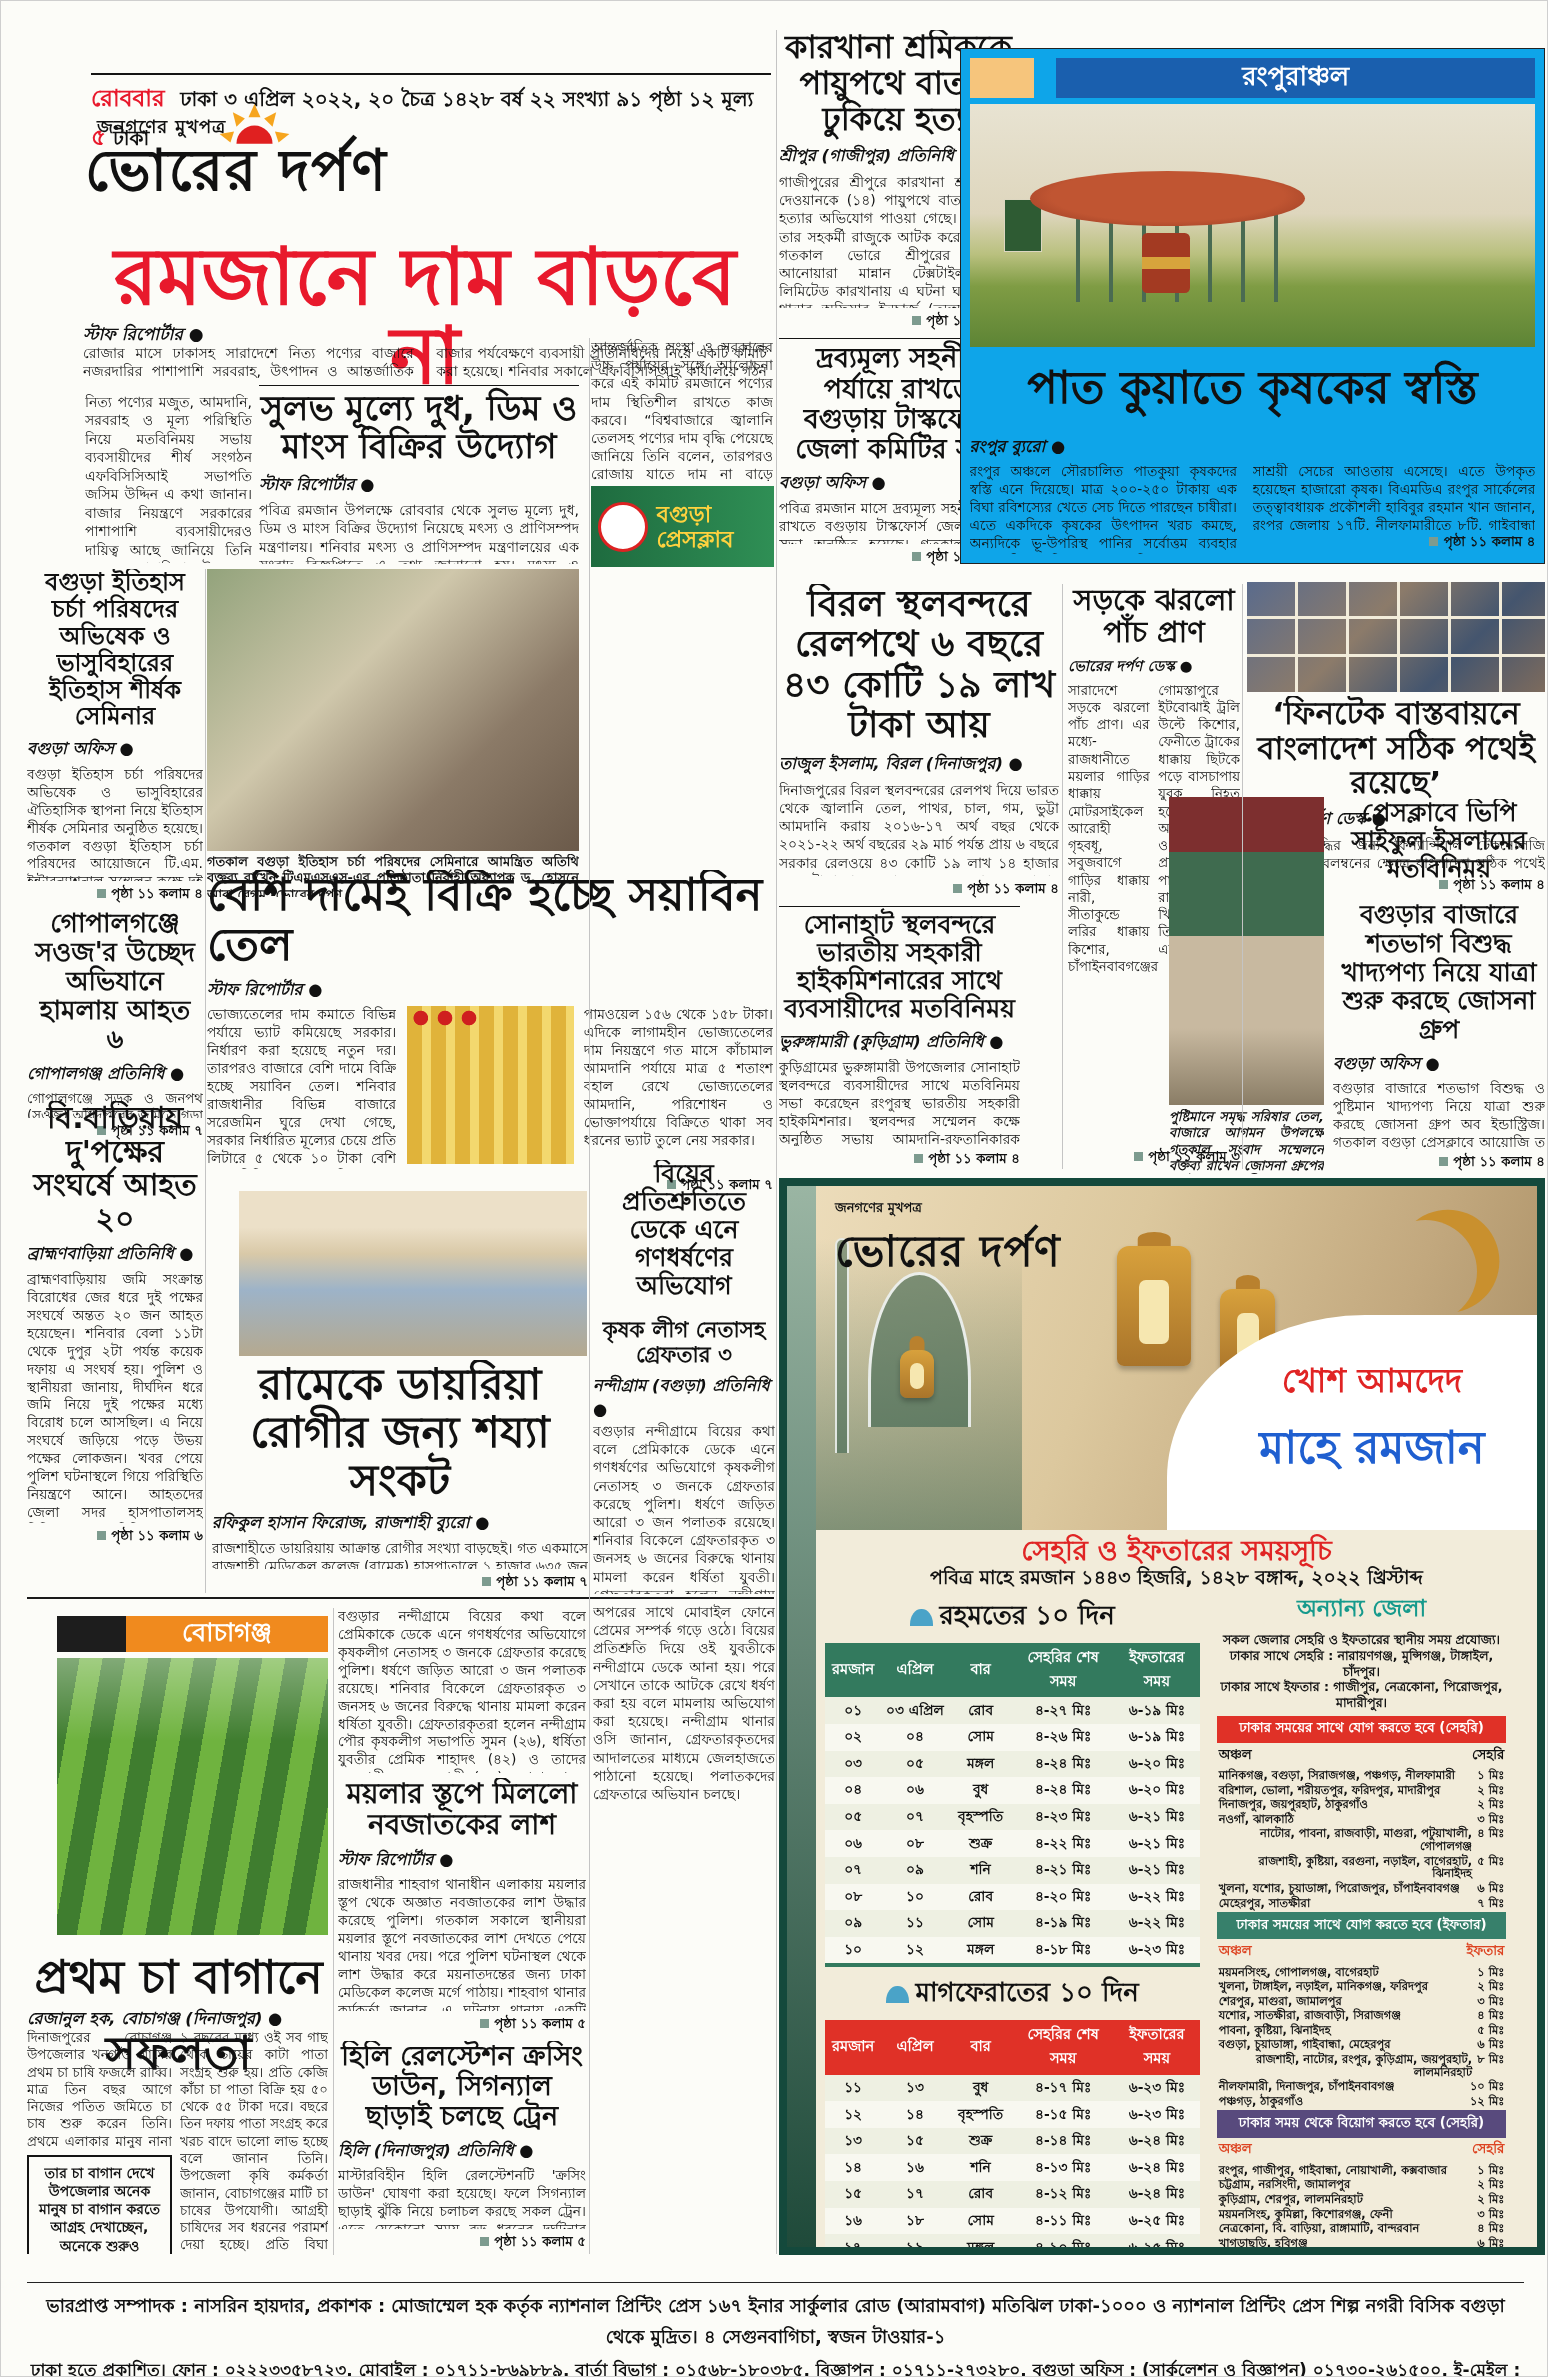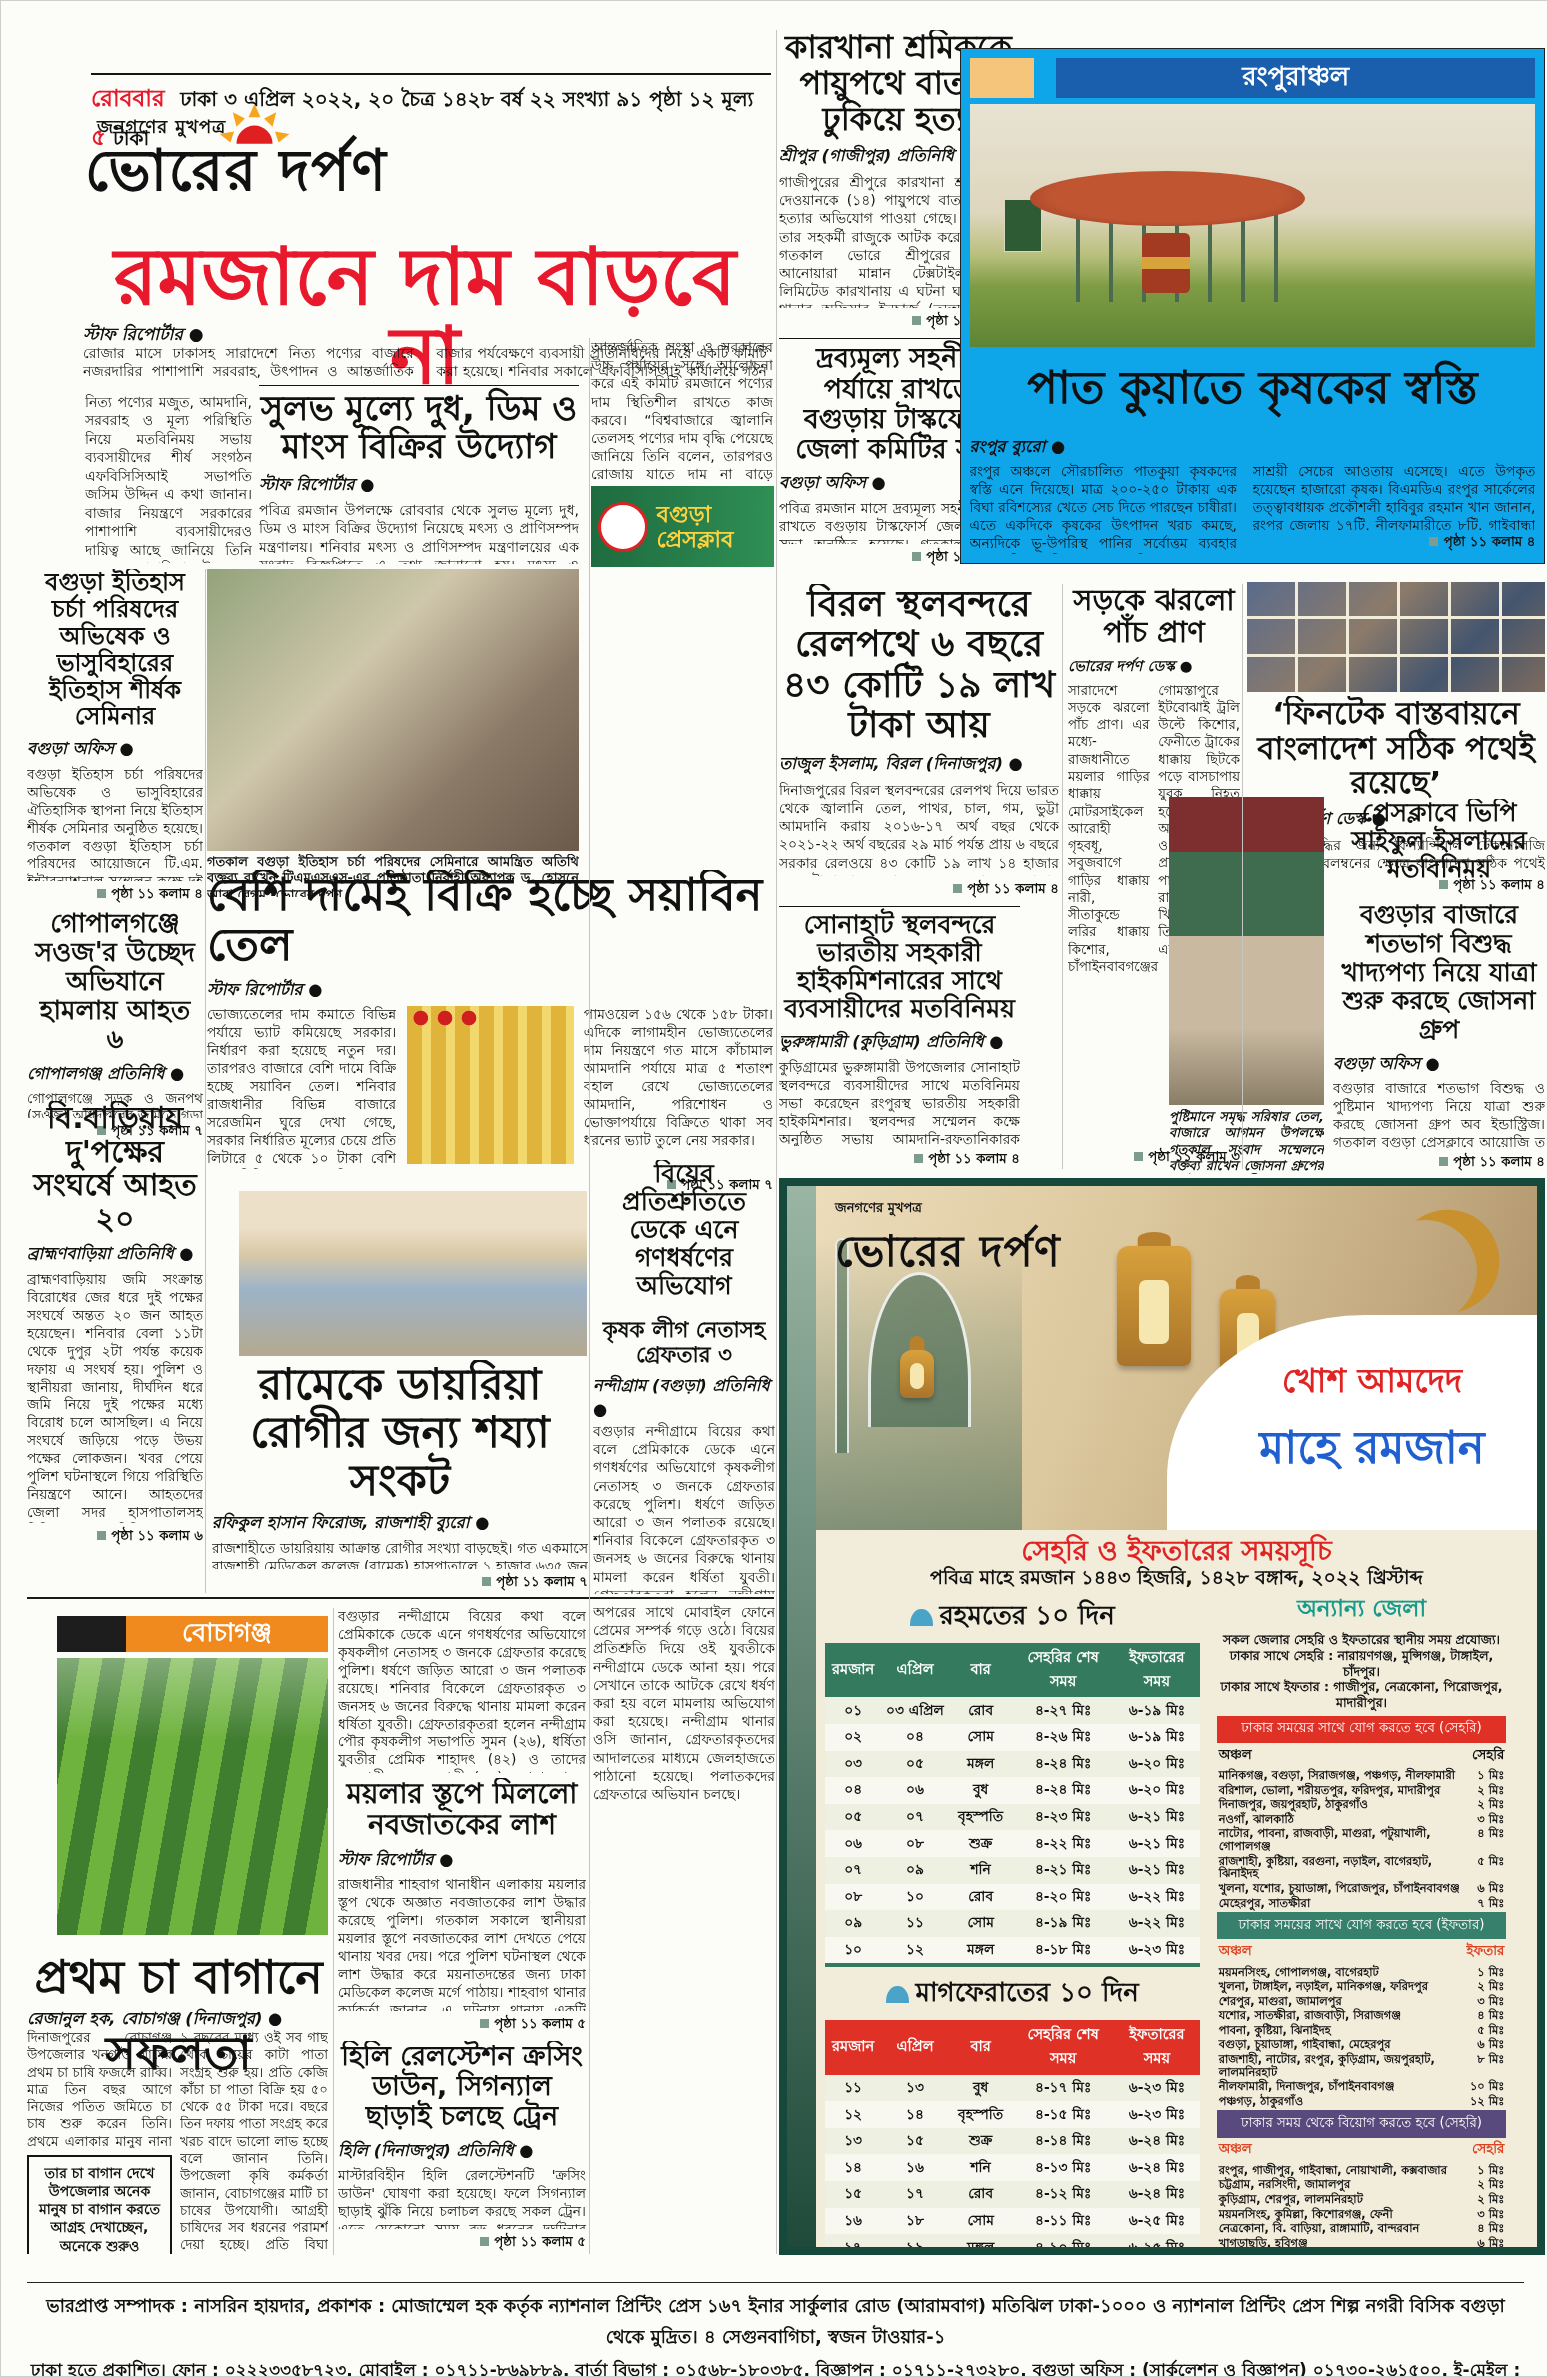--- a/index.html
+++ b/index.html
@@ -81,26 +81,26 @@
   table.sched{width:100%;border-collapse:collapse;table-layout:fixed}
   table.sched th{color:#fff;font-size:14.6px;font-weight:800;padding:3.4px 1.7px}
   table.sched td{font-size:13.8px;font-weight:700;text-align:center;padding:1.3px 1.7px}
   table.sched tr:nth-child(odd) td{background:#eef0e2}
   table.sched tr:nth-child(even) td{background:#f8f8f0}
   .t-green th{background:#337a5e}.t-green{border-bottom:4.3px solid #337a5e}
   .t-red th{background:#e03127}.t-red{border-bottom:3.4px solid #e03127}
   .ad-right{position:absolute;left:430px;top:404px;width:289px}
   .other-title{text-align:center;color:#169a8c;font-size:23px;font-weight:900}
   .other-notes{text-align:center;font-size:12.5px;font-weight:700;line-height:1.25;margin:3.4px 0 5.2px}
-  .secbar{color:#fff;font-size:13.3px;font-weight:400;text-align:center;padding:2.6px 1.7px;margin-top:2px}
+  .secbar{color:#fff;font-size:13.3px;font-weight:700;text-align:center;padding:2.6px 1.7px;margin-top:2px}
   .s-red{background:#e03127}.s-green{background:#37806b}.s-purple{background:#584a7d}
   .seclabels{display:flex;justify-content:space-between;font-size:13.3px;font-weight:800;padding:1.7px 1.7px}
   .seclabels.lab-red{color:#d42}
   .drow{display:flex;justify-content:space-between;gap:5.2px;font-size:11.4px;font-weight:700;line-height:1.12;padding:0.9px 1.7px}
-  .drow .dn{text-align:left}.drow .dv{white-space:nowrap}
+  .drow .dn{text-align:right}.drow .dv{white-space:nowrap}
   
   .footer{left:26px;top:2281px;width:1497px;border-top:1.7px solid #222;padding-top:8.6px;text-align:center}
   .footer .f1{font-size:18px;font-weight:600}
   .footer .f2{font-size:17px;font-weight:600;margin-top:3.4px}
 </style>
 </head>
 <body>
 
 <div id="page">
 

